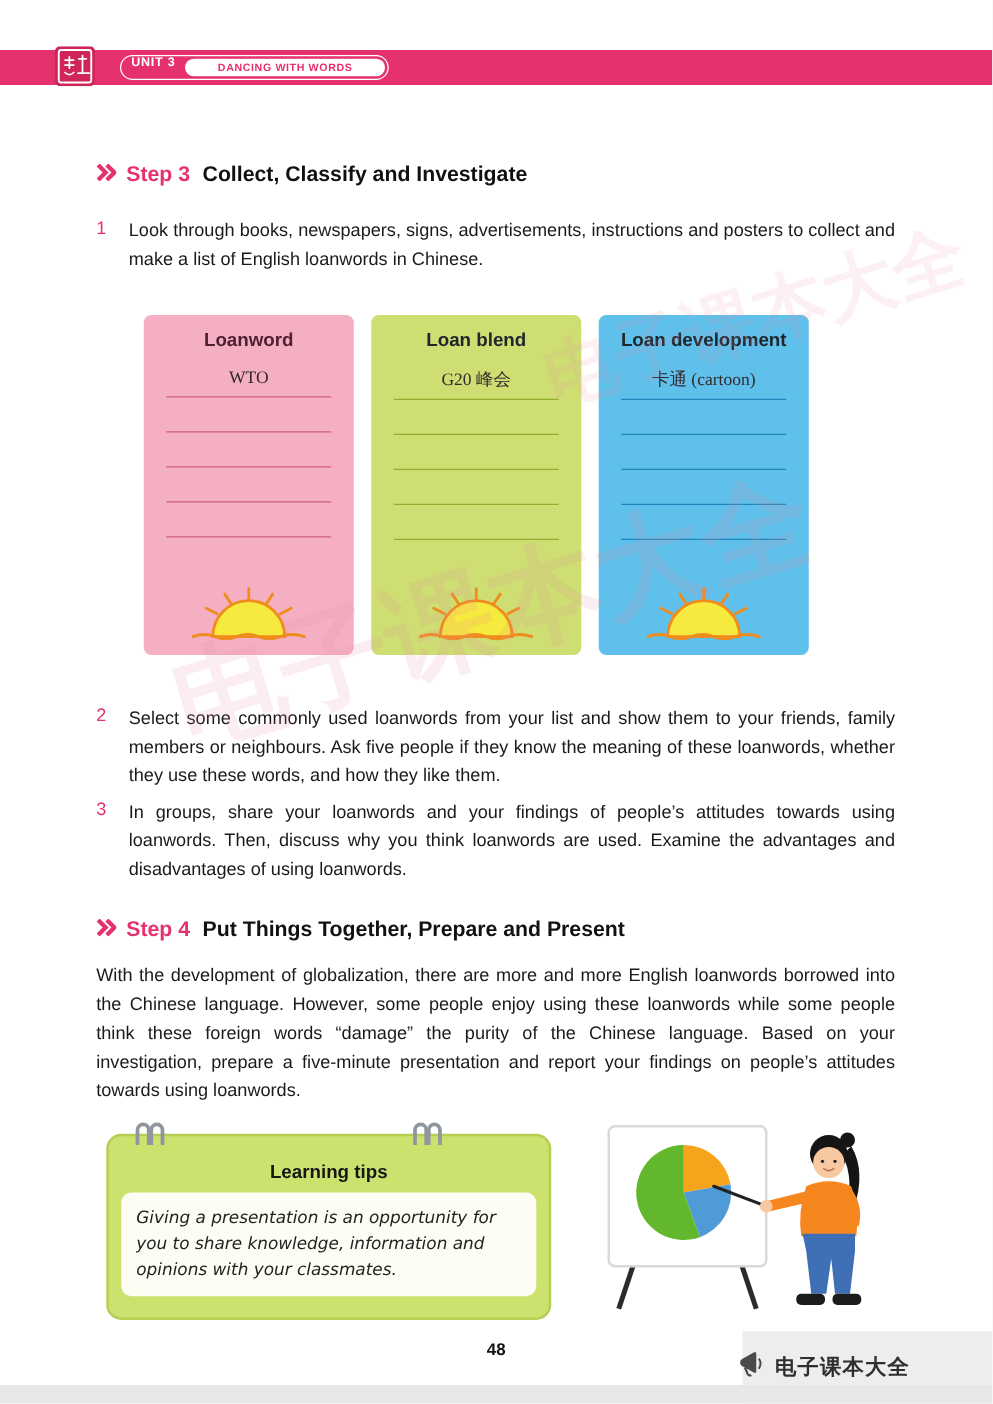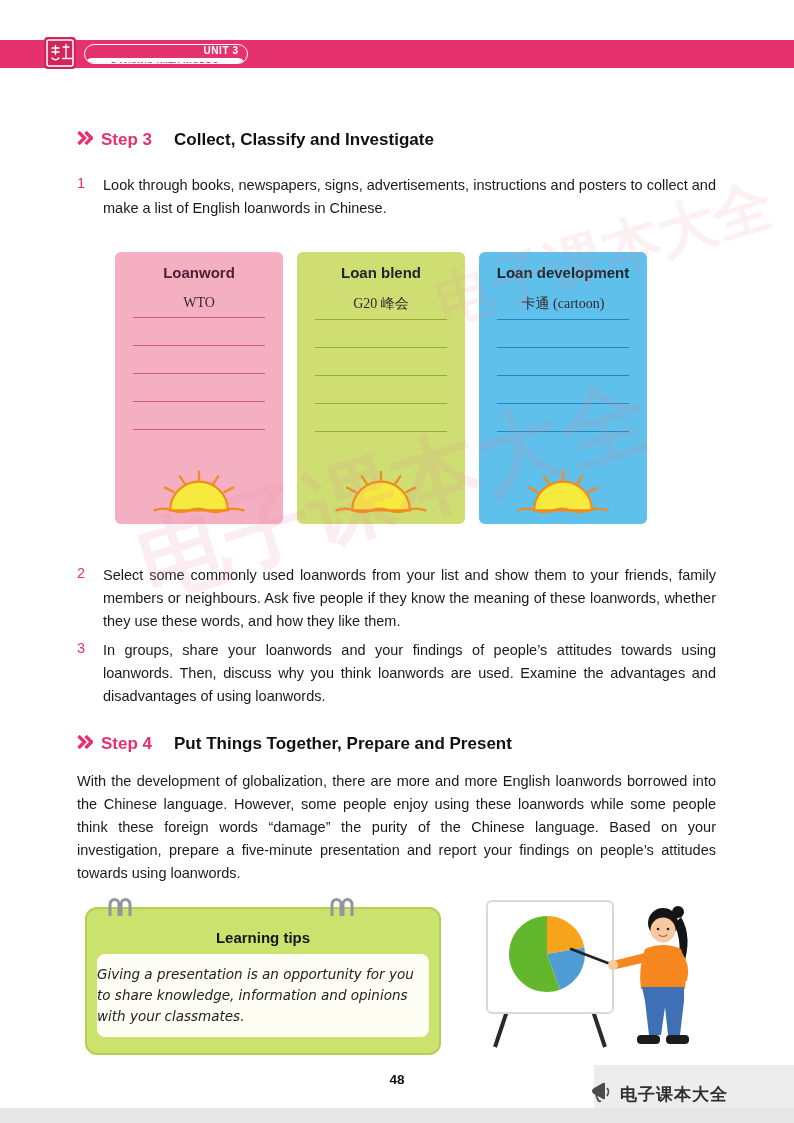--- a/index.html
+++ b/index.html
@@ -3,31 +3,31 @@
 <meta charset="utf-8">
 <style>
   html,body{margin:0;padding:0;}
   body{background:#f2f2f2;font-family:"Liberation Sans",sans-serif;}
   .page{position:relative;width:794px;height:1123px;background:#ffffff;overflow:hidden;margin:0 auto;}
 
   
   .top-white{height:40px;}
   .band{position:relative;height:28px;background:#e5316d;}
   .seal{position:absolute;left:44px;top:-3px;width:32px;height:32px;}
-  .unit-pill{position:absolute;left:84px;top:4px;display:inline-flex;align-items:flex-end;
-    border:1.5px solid #ffffff;border-radius:10px;height:18px;overflow:hidden;flex-direction:column;}
+  .unit-pill{position:absolute;left:96px;top:4px;display:inline-flex;align-items:flex-start;
+    border:1.5px solid #ffffff;border-radius:10px;height:18px;overflow:hidden;}
   .unit-label{color:#ffffff;font-weight:bold;font-size:10px;letter-spacing:.6px;padding:0 8px;}
   .unit-title{background:#ffffff;color:#e5316d;font-weight:bold;font-size:8.5px;letter-spacing:.5px;
     border-radius:8px;margin:2px 2px 2px 0;padding:2px 26px;}
 
   
   .content{position:relative;z-index:1;padding:0 78px 0 77px;color:#1a1a1a;}
   .step-heading{display:flex;align-items:center;gap:8px;font-size:17px;font-weight:bold;}
   .step-heading .step-label{color:#e5316d;text-align:right;}
-  .step-heading .step-title{color:#111;margin-left:14px;}
+  .step-heading .step-title{color:#111;margin-left:2px;}
   .mt-step3{margin-top:62px;}
   .mt-step4{margin-top:26px;}
 
   .item{display:flex;margin-top:22px;}
   .item .num{flex:0 0 26px;color:#e5316d;font-size:14.5px;padding-top:1px;}
   .item .item-text{flex:1;font-size:14.5px;line-height:23px;text-align:justify;}
   .item.tight{margin-top:6px;}
   .item.first{margin-top:24px;}
   .item.after-cards{margin-top:40px;}
 
@@ -50,21 +50,21 @@
   .card-blue .u{border-color:#1f86bd;}
   .sun{position:absolute;left:50%;bottom:6px;transform:translateX(-50%);}
 
   
   .bottom-row{display:flex;margin:22px 0 0 8px;}
   .tips-box{position:relative;width:356px;background:#cbe26e;border:2px solid #b5cf55;
     border-radius:12px;padding:20px 10px 12px;box-sizing:border-box;}
   .clip{position:absolute;top:-13px;}
   .clip.left{left:18px;} .clip.right{left:240px;}
   .tips-title{text-align:center;font-weight:bold;font-size:15px;color:#161616;}
-  .tips-inner{margin-top:8px;background:#fdfdf4;border-radius:8px;padding:10px 0;}
+  .tips-inner{margin-top:8px;background:#fdfdf4;border-radius:8px;padding:10px 12px;}
   .tips-text{font-style:italic;font-size:13.5px;line-height:1.55;color:#222;font-family:"DejaVu Sans",sans-serif;}
   .illustration{margin-left:44px;margin-top:-8px;}
 
   
   .page-num{position:absolute;left:0;right:0;bottom:36px;text-align:center;font-weight:bold;font-size:13.5px;color:#111;z-index:3;}
   .corner-gray{position:absolute;right:0;bottom:0;width:200px;height:58px;background:#ededed;z-index:2;}
   .bottom-strip{position:absolute;left:0;right:0;bottom:0;height:15px;background:#e7e7e7;z-index:2;}
   .brand{position:absolute;right:66px;bottom:16px;display:flex;align-items:center;gap:7px;z-index:4;}
   .brand-text{font-size:17px;font-weight:600;letter-spacing:1px;color:#2f2f2f;}
 

